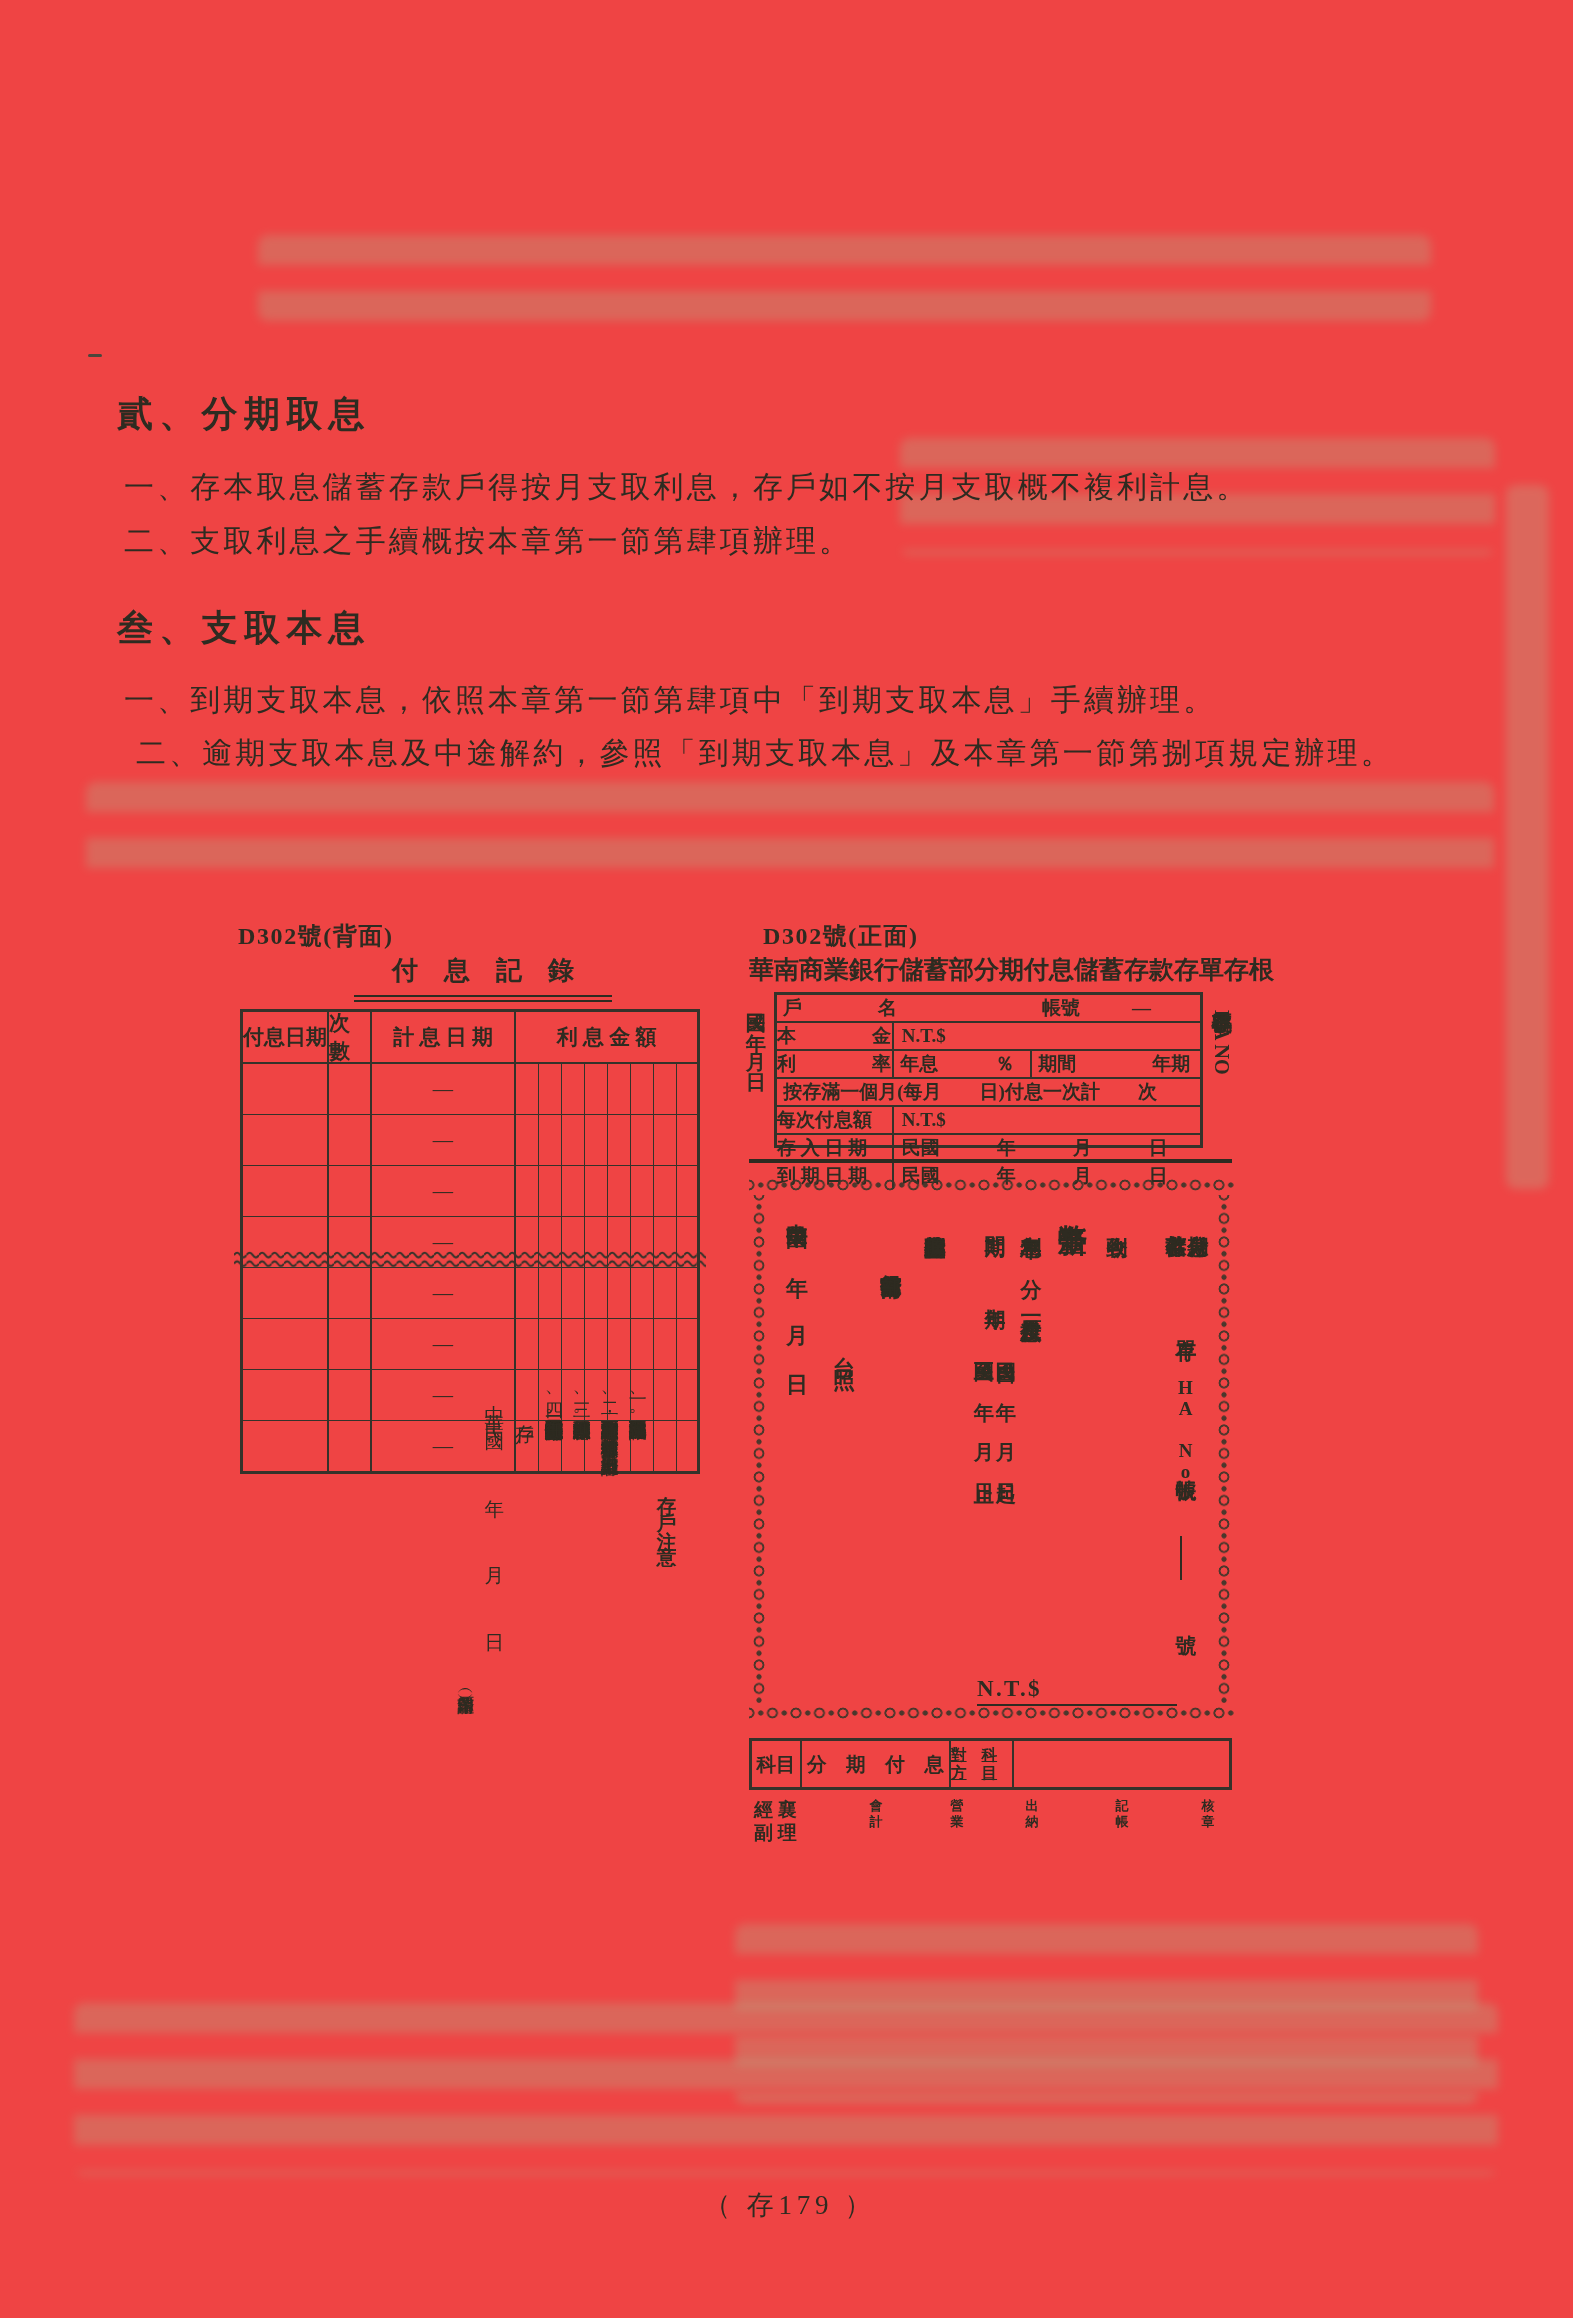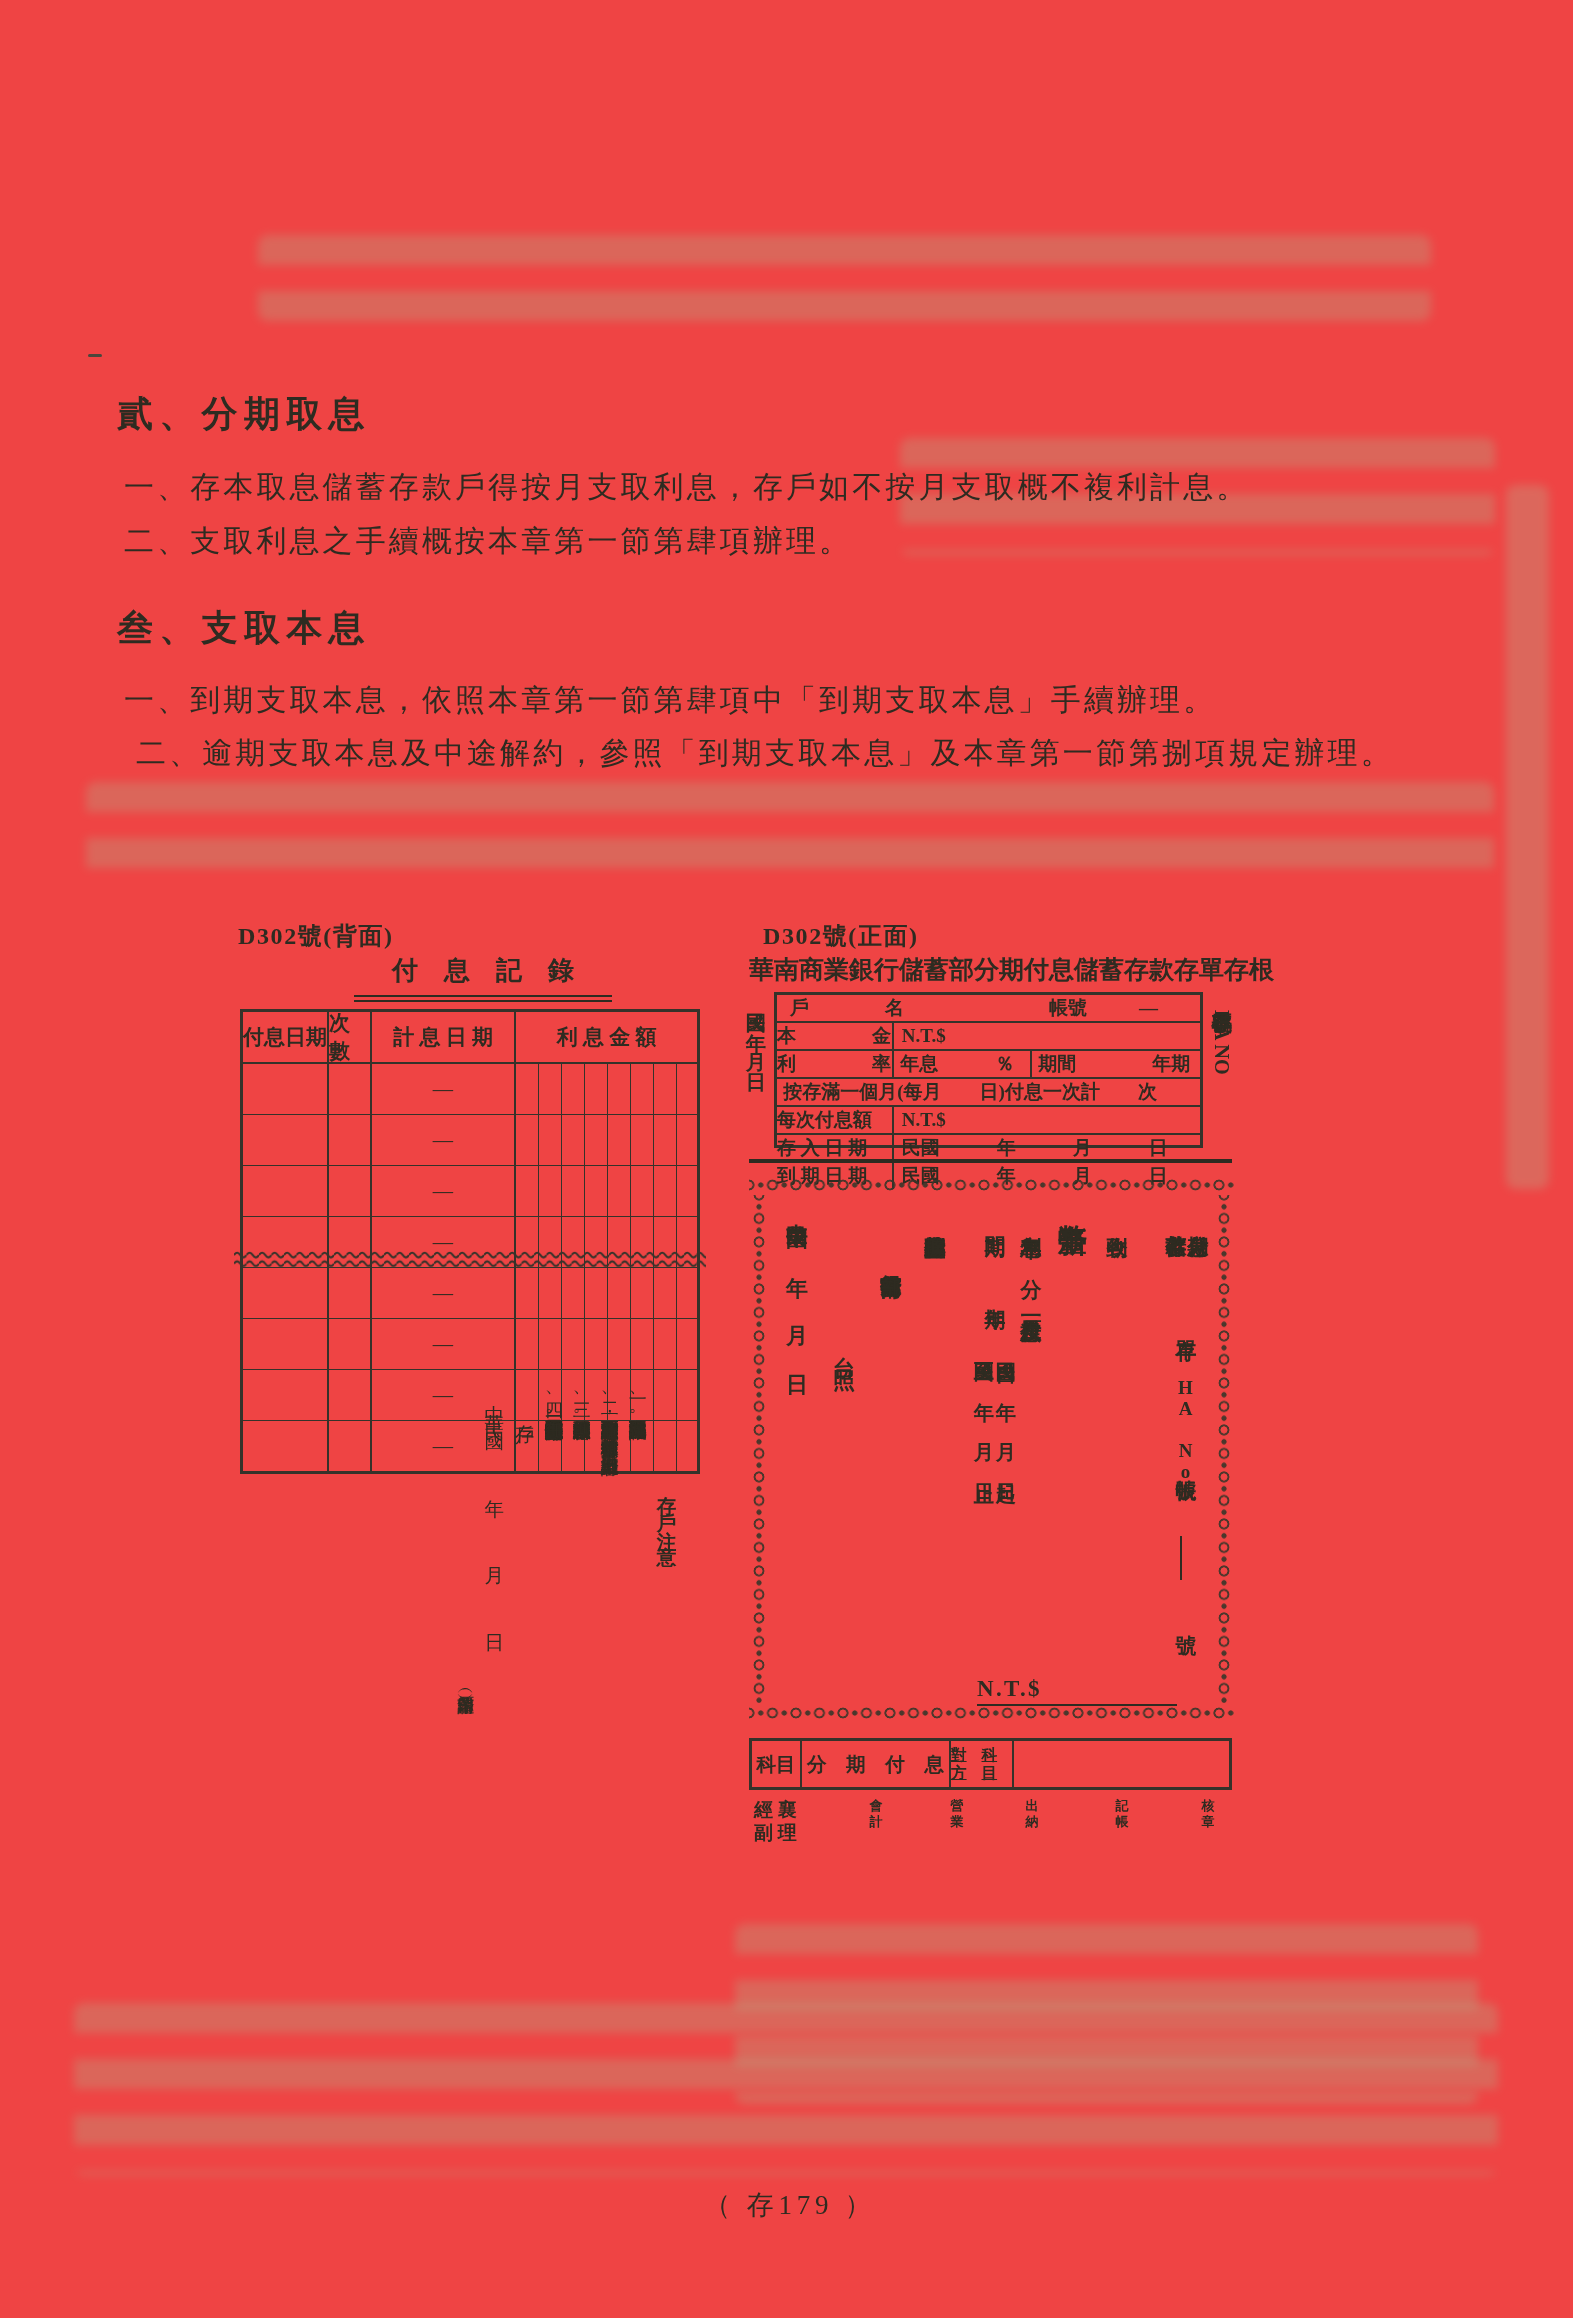--- a/index.html
+++ b/index.html
@@ -198,21 +198,21 @@
   <div class="form-label" style="left:763px;top:920px;">D302號(正面)</div>
   <div class="front-title">華南商業銀行儲蓄部分期付息儲蓄存款存單存根</div>
 
   <div class="side-date vtxt">民國　年　月　日</div>
   <div class="serial-v vtxt">
     <span>存單號碼</span><span class="sideways" style="margin-inline-start:12.5px;">HA NO</span>
   </div>
 
   <div class="stub">
     <div class="srow">
-      <span style="margin-left:13px;">戶　　　　名</span>
+      <span style="margin-left:6px;">戶　　　　名</span>
       <span style="margin-left:145px;">帳號</span>
       <span style="margin-left:52px;">—</span>
     </div>
     <div class="srow">
       <div class="slabel">本　　　　金</div>
       <div class="sval">N.T.$</div>
     </div>
     <div class="srow">
       <div class="slabel">利　　　　率</div>
       <div class="scell" style="width:138px;border-right:2px solid #35322a;">年息　　　％</div>

